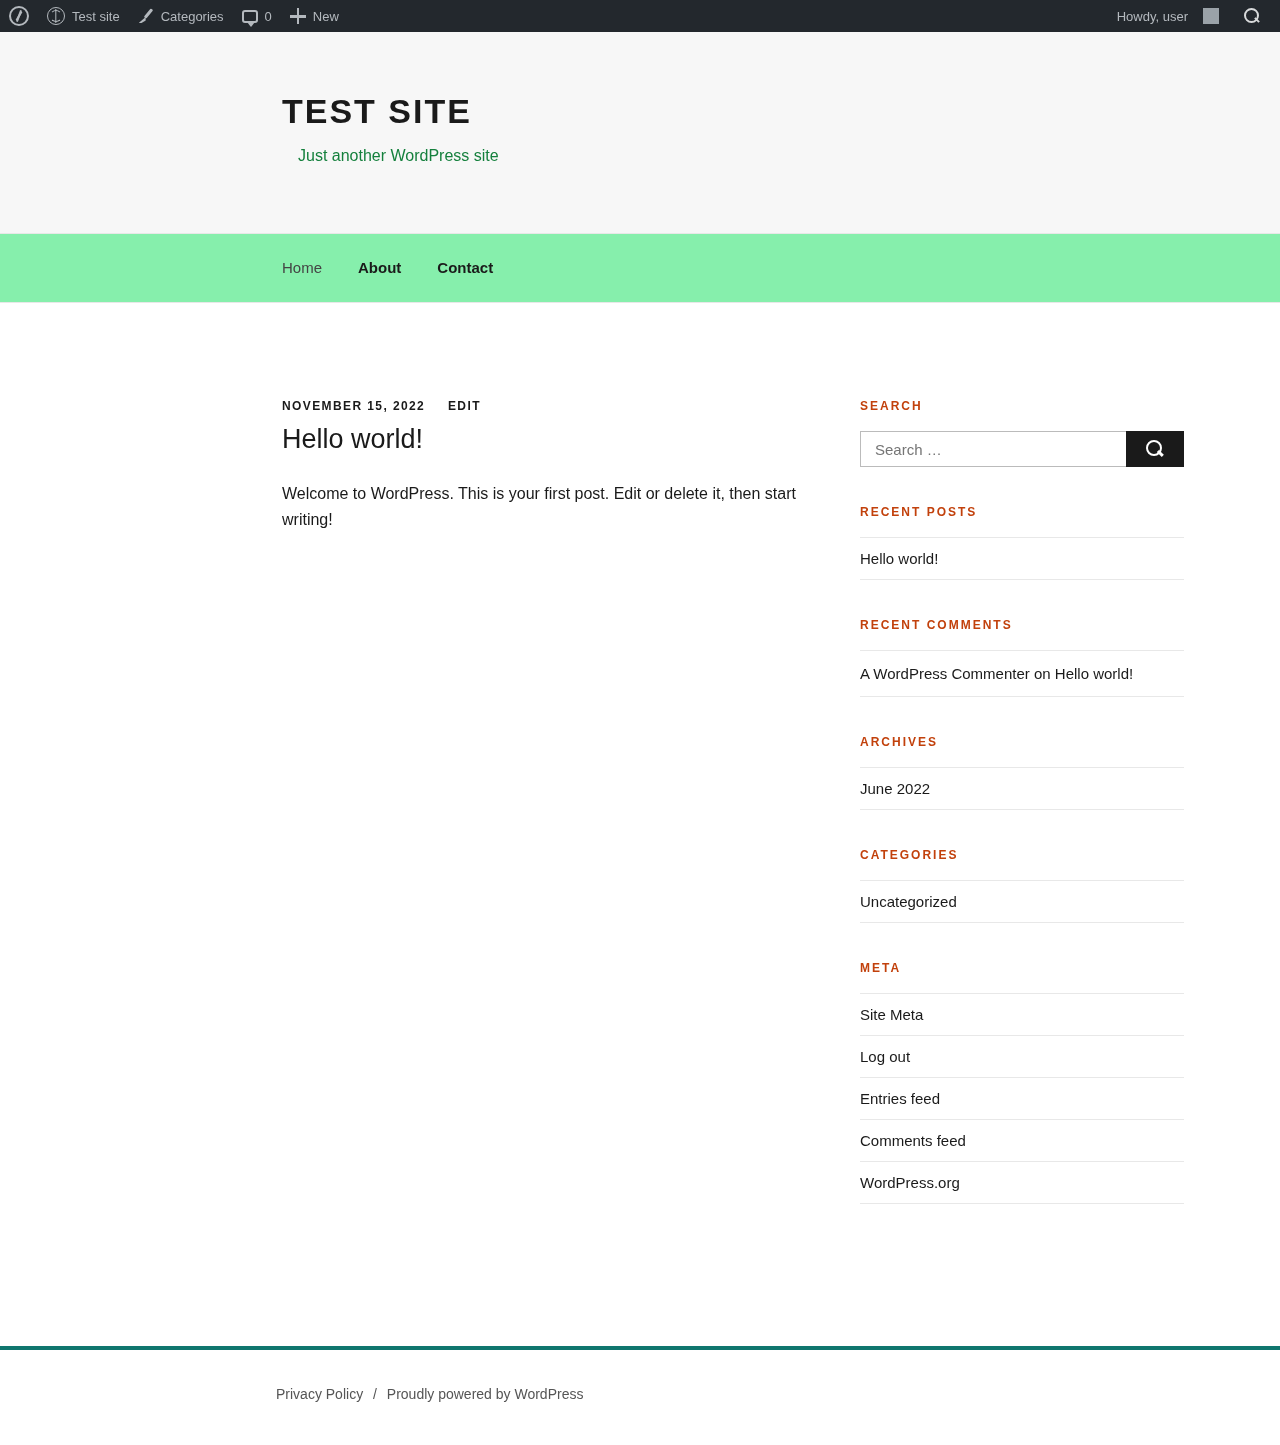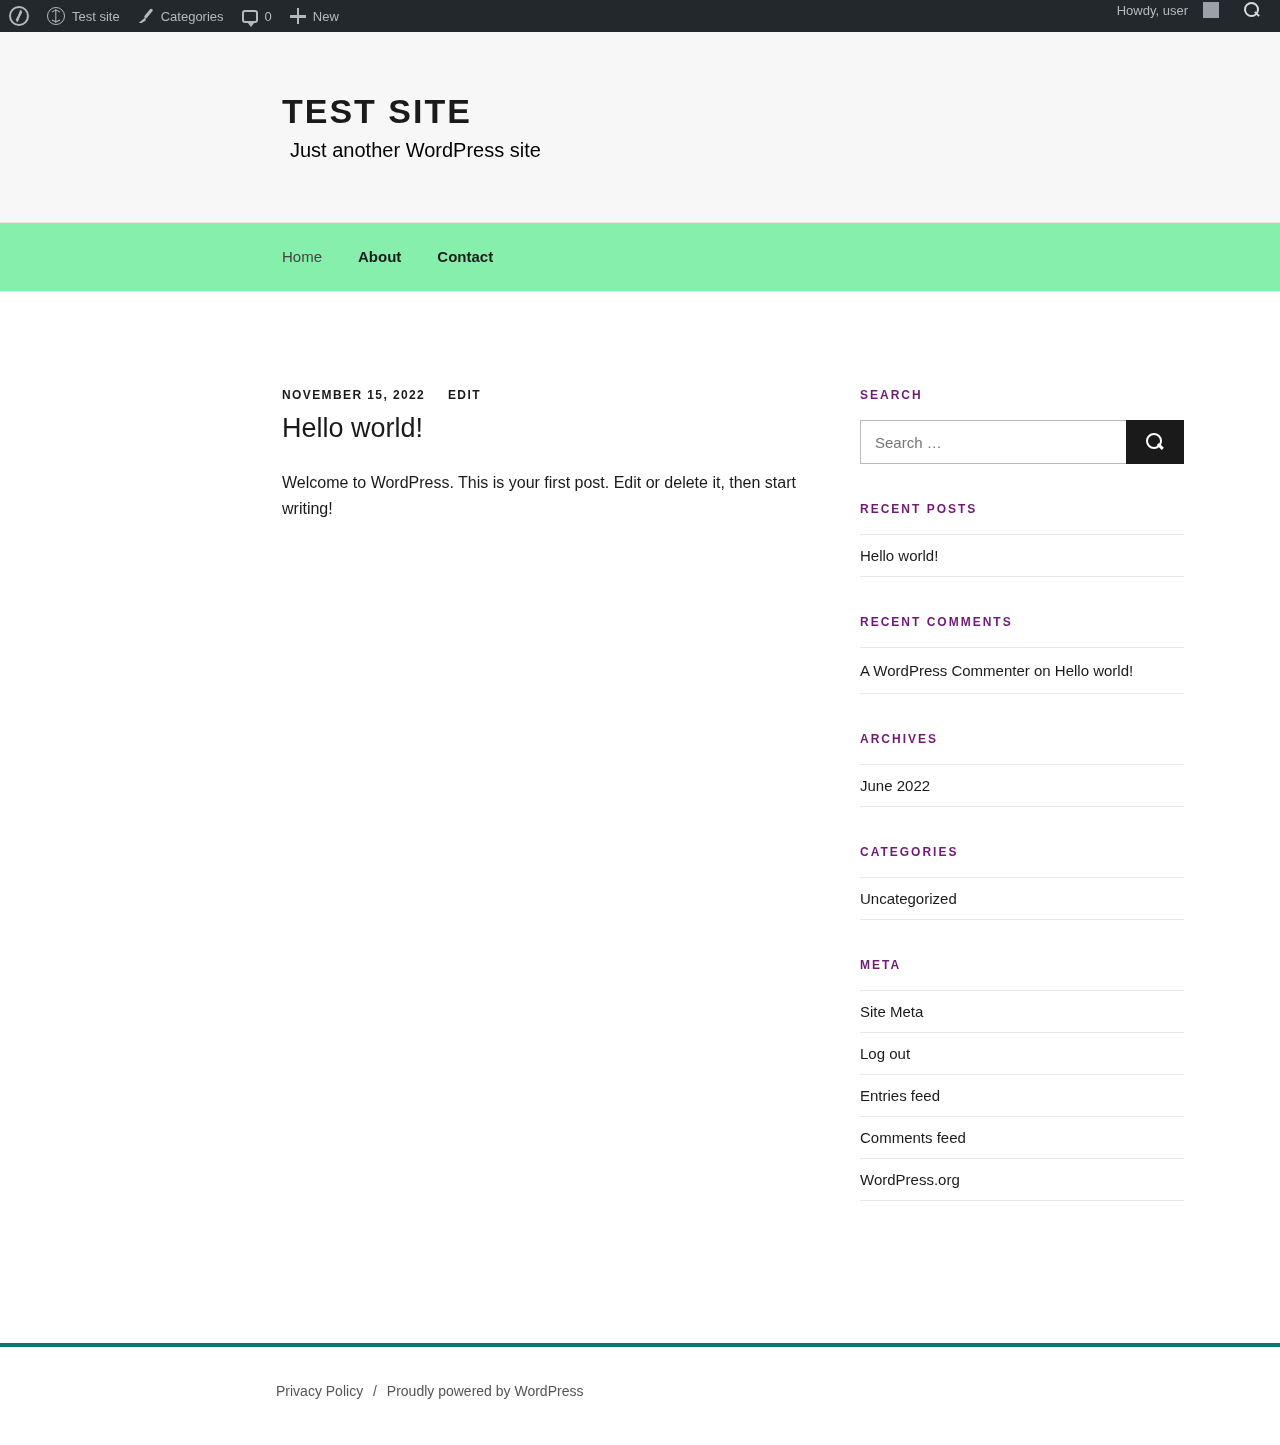--- a/index.html
+++ b/index.html
@@ -33,21 +33,21 @@
     display: flex;
     align-items: center;
     height: 32px;
     padding: 0 9px;
     gap: 7px;
     white-space: nowrap;
   }
   .adminbar .ab-right {
     margin-left: auto;
     display: flex;
-    align-items: flex-end;
+    align-items: center;
     height: 20px;
   }
   .wp-logo {
     width: 20px; height: 20px;
     border-radius: 50%;
     border: 2px solid #b4b9be;
     position: relative;
     display: inline-block;
   }
   .wp-logo::before {
@@ -186,23 +186,23 @@
   }
   .site-title {
     font-size: 34px;
     font-weight: 700;
     letter-spacing: 2px;
     margin: 0 0 6px 0;
     color: #1a1a1a;
     text-transform: uppercase;
   }
   .site-desc {
-    font-size: 20px;
-    color: #000000;
-    margin: 8px;
+    font-size: 16px;
+    color: #15803d;
+    margin: 16px;
   }
 
   
   .site-nav {
     border-bottom: 1px solid #e8e8e8;
     background: #86efac;
   }
   .nav-list {
     list-style: none;
     margin: 0;
@@ -263,26 +263,26 @@
   }
 
   
   .widget { margin-bottom: 38px; }
   .widget-title {
     font-size: 12px;
     font-weight: 700;
     letter-spacing: 2px;
     text-transform: uppercase;
     margin: 0 0 18px 0;
-    color: #701a75;
+    color: #c2410c;
   }
   .search-form {
     display: flex;
     align-items: stretch;
-    height: 44px;
+    height: 36px;
   }
   .search-form input[type=text] {
     flex: 1;
     border: 1px solid #bbb;
     border-right: none;
     padding: 0 14px;
     font-size: 15px;
     font-family: "Liberation Sans", sans-serif;
     color: #444;
     outline: none;

